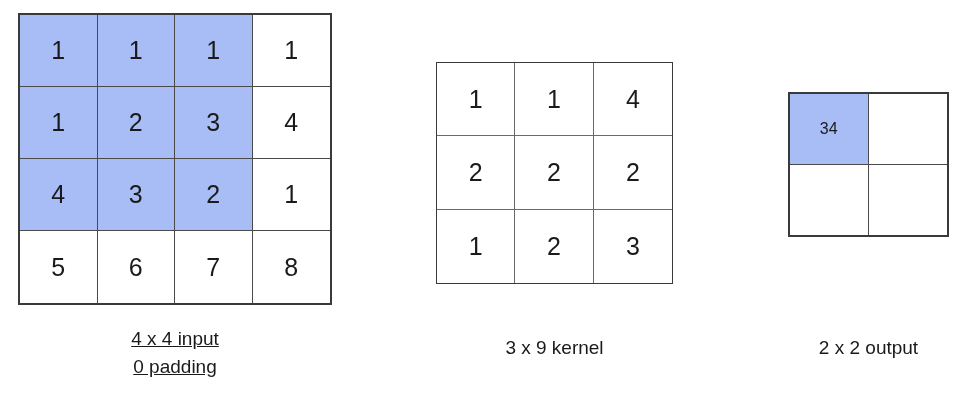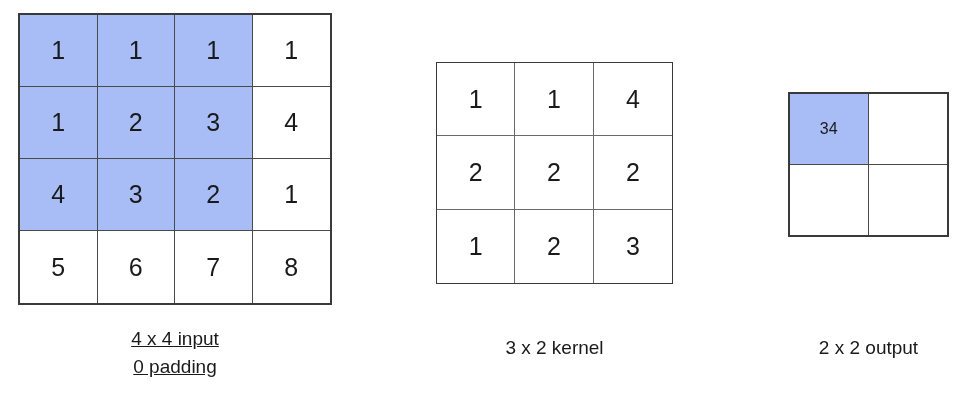--- a/index.html
+++ b/index.html
@@ -152,17 +152,17 @@
   <div class="grid" id="output-grid">
       <div class="cell fill">34</div>
       <div class="cell"></div>
       <div class="cell"></div>
       <div class="cell"></div>
     </div>
 
   <div class="caption" id="caption-input">4 x 4 input
 0 padding</div>
 
-  <div class="caption" id="caption-kernel">3 x 2 kernel</div>
+  <div class="caption" id="caption-kernel">3 x 9 kernel</div>
 
   <div class="caption" id="caption-output">2 x 2 output</div>
 
 </div>
 
 </body></html>

